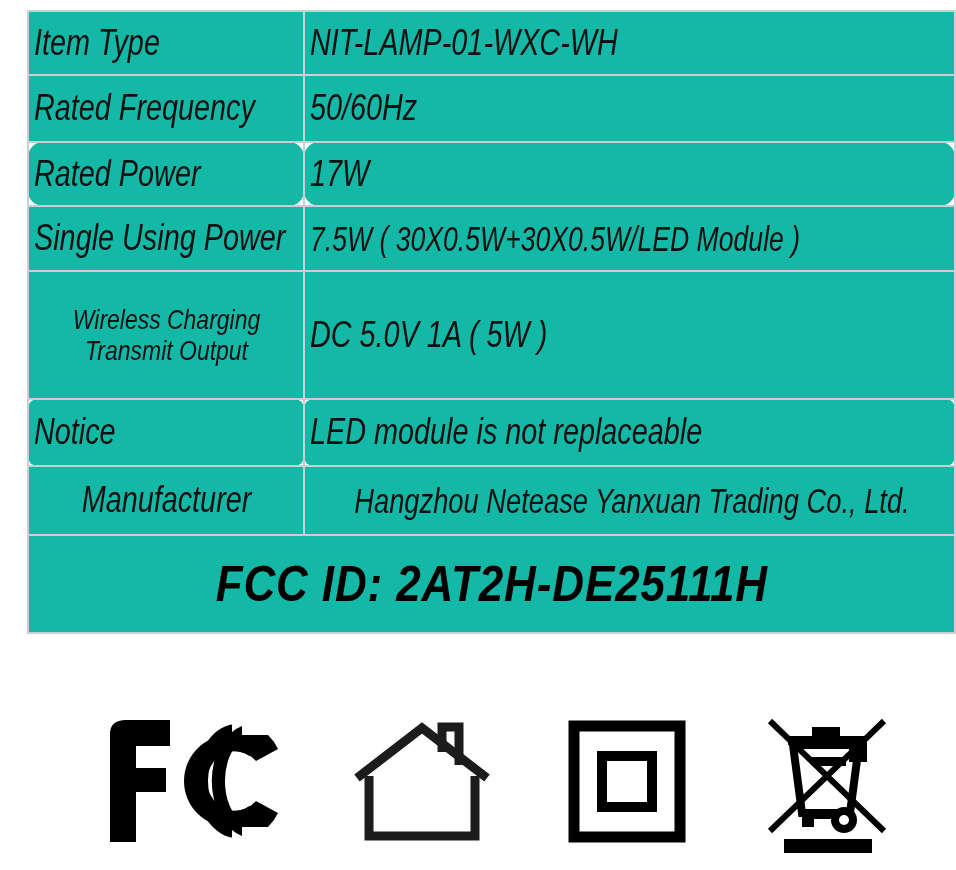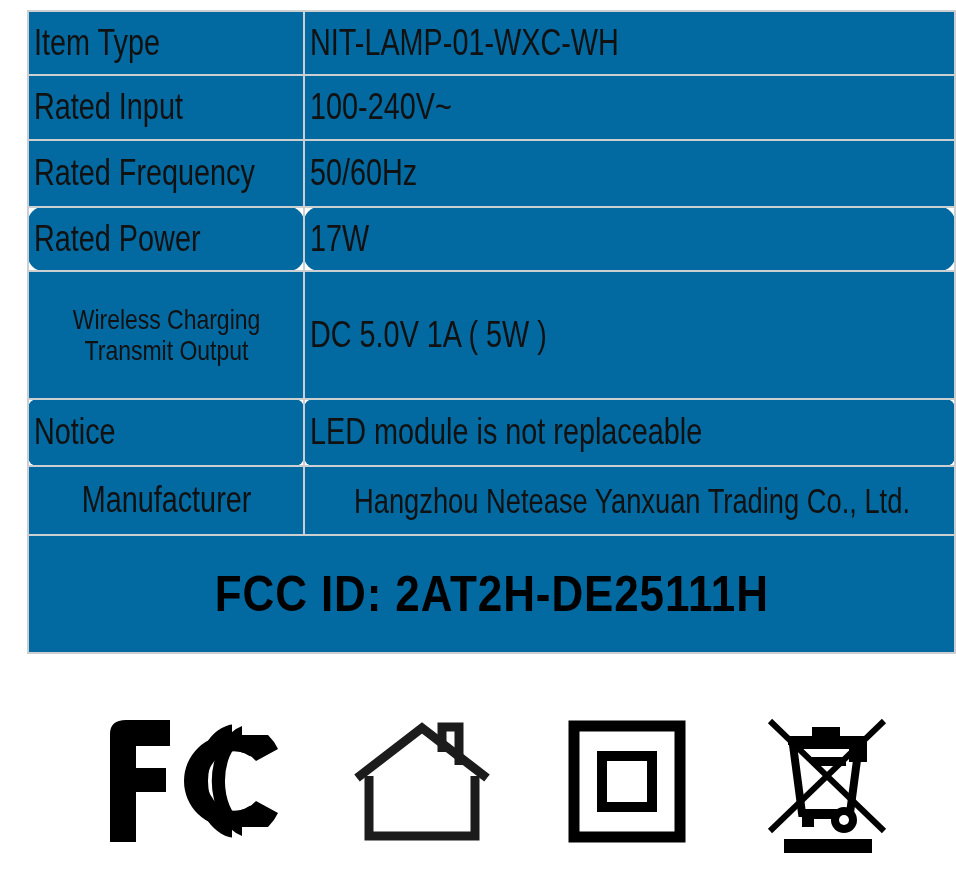--- a/index.html
+++ b/index.html
@@ -28,21 +28,22 @@
     left: 27px;
     top: 10px;
     width: 905px;
     border-collapse: collapse;
     table-layout: fixed;
   }
   .spec-table td {
     border: 2px solid #cccfd1;
     padding: 0 4px 0 5px;
     vertical-align: middle;
-    background: #0369a1;
+    background: #14b8a6;
+    font-style: italic;
   }
   .col-label { width: 265px; }
   .col-value { width: 640px; }
 
   .label-text,
   .value-text {
     display: block;
     font-family: "Liberation Sans Narrow", "Liberation Sans", sans-serif;
     font-stretch: condensed;
     transform: scaleX(0.80);
@@ -90,21 +91,21 @@
   }
   .value-manu {
     font-size: 35px;
     transform: scaleX(0.78);
     width: 129%;
   }
 
   
   .fcc-id-cell {
     text-align: center;
-    padding: 16px !important;
+    padding: 6px !important;
   }
   .fcc-id-text {
     display: inline-block;
     font-family: "Liberation Sans Narrow", "Liberation Sans", sans-serif;
     font-stretch: condensed;
     font-weight: bold;
     font-size: 50px;
     line-height: 1;
     letter-spacing: 1px;
     transform: scaleX(0.88);
@@ -145,47 +146,47 @@
 
       <tr class="r-item">
         <td class="col-label">
           <span class="label-text">Item Type</span>
         </td>
         <td class="col-value">
           <span class="value-text">NIT-LAMP-01-WXC-WH</span>
         </td>
       </tr>
 
-      <tr class="r-input">
-        <td class="col-label">
-          <span class="label-text">Rated Input</span>
-        </td>
-        <td class="col-value">
-          <span class="value-text">100-240V~</span>
-        </td>
-      </tr>
 
       <tr class="r-freq">
         <td class="col-label">
           <span class="label-text">Rated Frequency</span>
         </td>
         <td class="col-value">
           <span class="value-text">50/60Hz</span>
         </td>
       </tr>
 
       <tr class="r-power">
         <td class="col-label">
           <span class="label-text">Rated Power</span>
         </td>
         <td class="col-value">
           <span class="value-text">17W</span>
         </td>
       </tr>
 
+      <tr class="r-single">
+        <td class="col-label">
+          <span class="label-text">Single Using Power</span>
+        </td>
+        <td class="col-value">
+          <span class="value-text value-dense">7.5W ( 30X0.5W+30X0.5W/LED Module )</span>
+        </td>
+      </tr>
 
       <tr class="r-wcharge">
         <td class="col-label">
           <span class="label-two-line">
             <span class="ln">Wireless Charging</span>
             <span class="ln">Transmit Output</span>
           </span>
         </td>
         <td class="col-value">
           <span class="value-text">DC 5.0V    1A ( 5W )</span>

